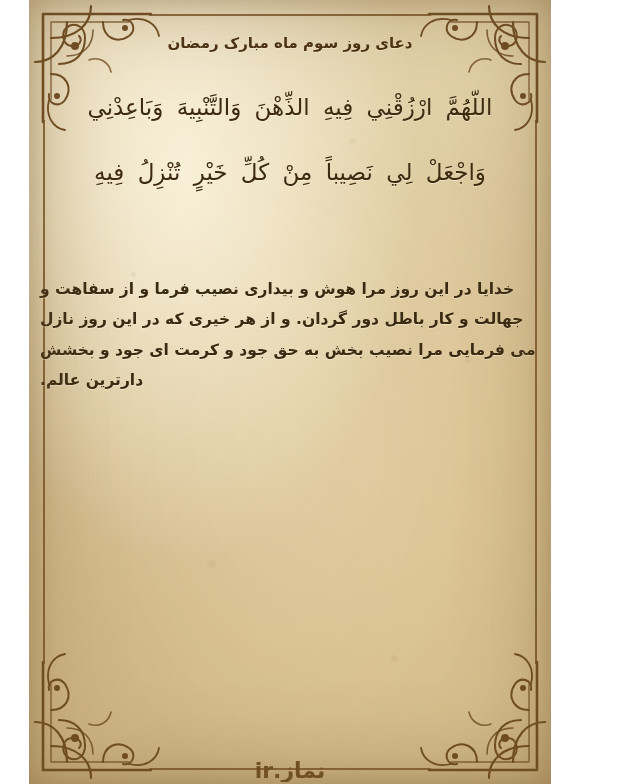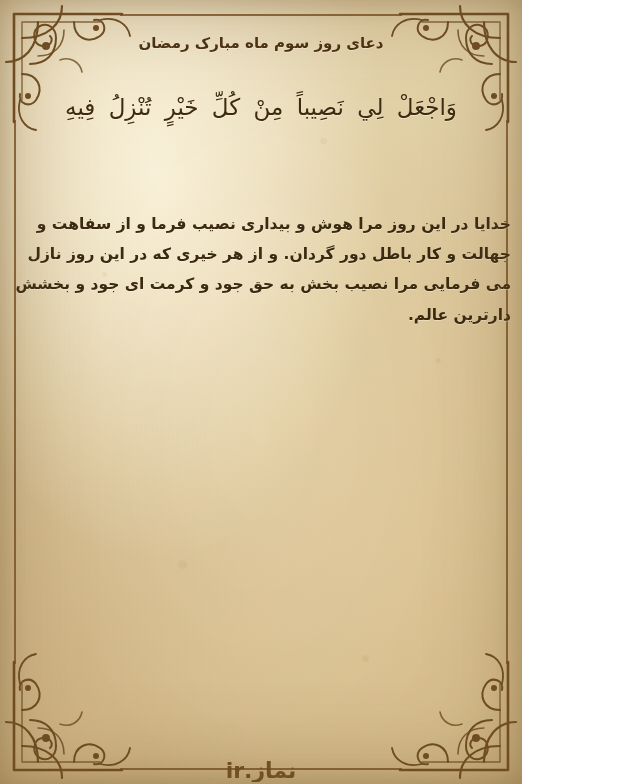--- a/index.html
+++ b/index.html
@@ -16,20 +16,21 @@
     position: relative;
     width: 522px;
     height: 784px;
     box-sizing: border-box;
     background:
       radial-gradient(ellipse at 30% 22%, rgba(255,250,232,0.75) 0%, rgba(255,248,225,0.0) 45%),
       radial-gradient(ellipse at 78% 70%, rgba(222,196,150,0.45) 0%, rgba(222,196,150,0.0) 55%),
       radial-gradient(ellipse at 12% 88%, rgba(196,165,118,0.5) 0%, rgba(196,165,118,0.0) 50%),
       linear-gradient(150deg, #e8d9b5 0%, #e3d2aa 25%, #dcc89c 50%, #d9c394 72%, #cdb482 100%);
     overflow: hidden;
+    margin-left: 29px;
   }
   
   .paper-texture {
     position: absolute;
     inset: 0;
     pointer-events: none;
     background:
       radial-gradient(circle at 20% 35%, rgba(160,125,75,0.10) 0 2px, rgba(0,0,0,0) 3px),
       radial-gradient(circle at 62% 18%, rgba(160,125,75,0.09) 0 3px, rgba(0,0,0,0) 4px),
       radial-gradient(circle at 84% 46%, rgba(140,105,60,0.10) 0 2px, rgba(0,0,0,0) 3px),
@@ -113,21 +114,21 @@
     font-size: 22px;
     margin-bottom: 40px;
   }
   .arabic-line.last {
     margin-bottom: 0;
   }
 
   .translation {
     margin-top: 52px;
     width: 500px;
-    text-align: right;
+    text-align: left;
     direction: rtl;
     font-family: "DejaVu Sans", sans-serif;
     font-size: 15.5px;
     line-height: 1.95;
     font-weight: bold;
     color: #3a2a12;
     text-shadow: 0 1px 0 rgba(255,250,228,0.4);
   }
 
   .footer-brand {
@@ -233,20 +234,21 @@
         <circle cx="24" cy="92" r="3" fill="#6e4b22" stroke="none"></circle>
         <path d="M56 56 C66 52 76 58 78 68" stroke-width="1.6" opacity="0.8"></path>
       </svg>
     </div>
   </div>
 
   <div class="content">
     <div class="doc-title">دعای روز سوم ماه مبارک رمضان</div>
 
     <div class="arabic-block">
+      <div class="arabic-line">اللّهُمَّ ارْزُقْنِي فِيهِ الذِّهْنَ وَالتَّنْبِيهَ وَبَاعِدْنِي</div>
       <div class="arabic-line">وَاجْعَلْ لِي نَصِيباً مِنْ كُلِّ خَيْرٍ تُنْزِلُ فِيهِ</div>
     </div>
 
     <div class="translation">خدایا در این روز مرا هوش و بیداری نصیب فرما و از سفاهت و جهالت و کار باطل دور گردان. و از هر خیری که در این روز نازل می فرمایی مرا نصیب بخش به حق جود و کرمت ای جود و بخشش دارترین عالم.</div>
   </div>
 
   <div class="footer-brand">نماز.ir</div>
 
   <div class="vignette"></div>
 </div>

